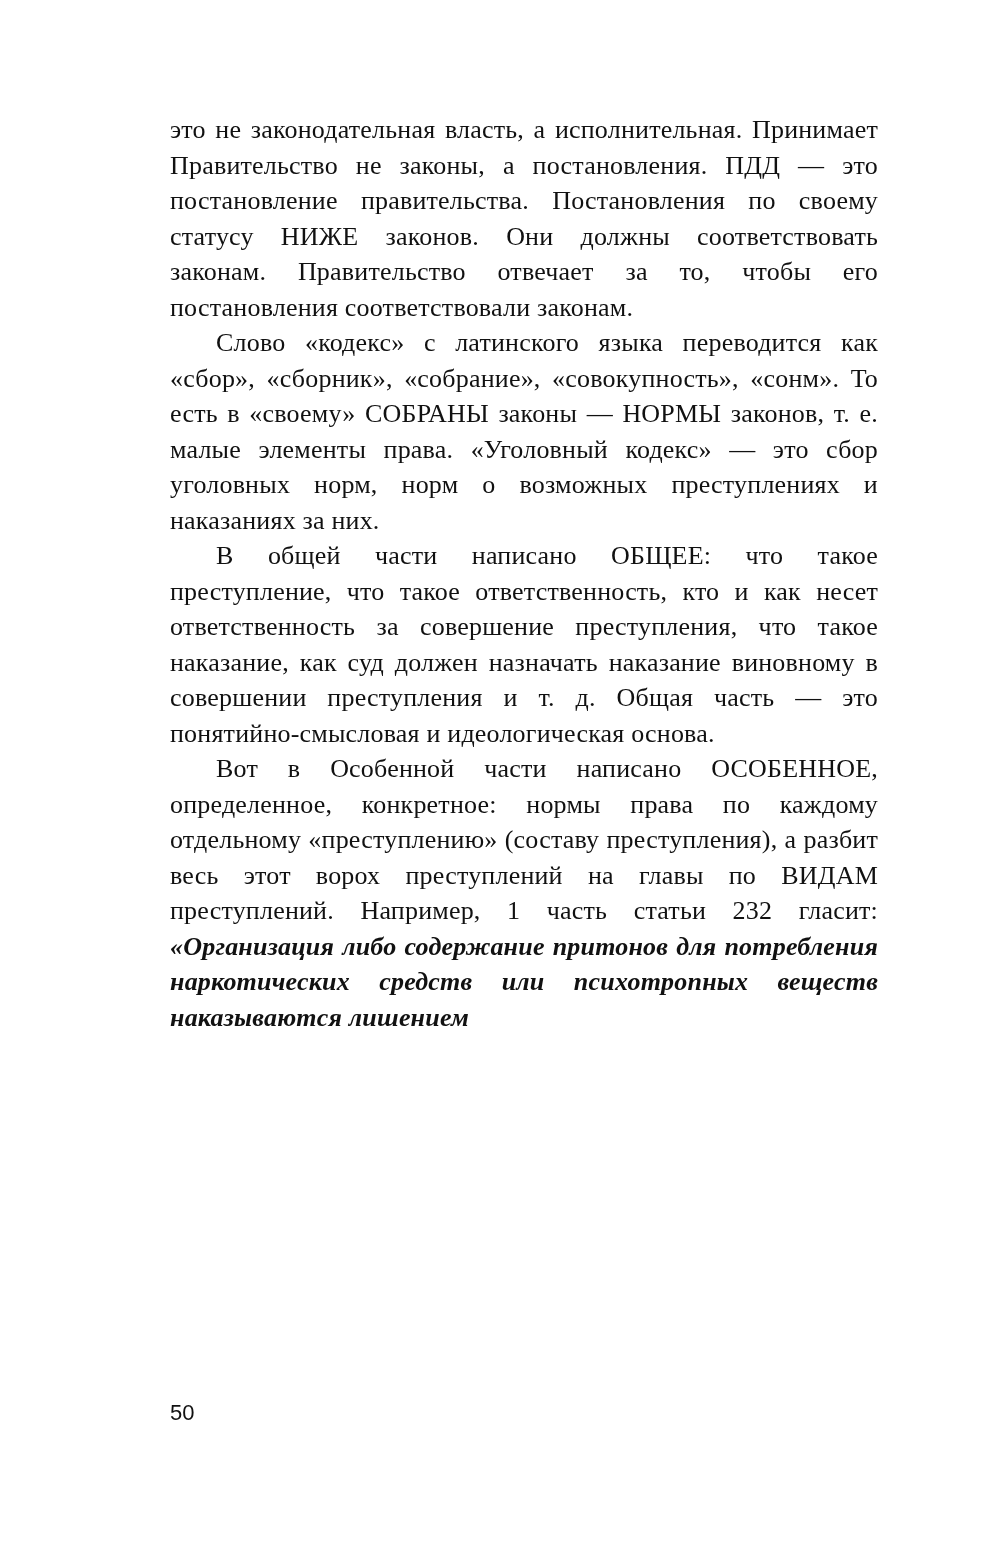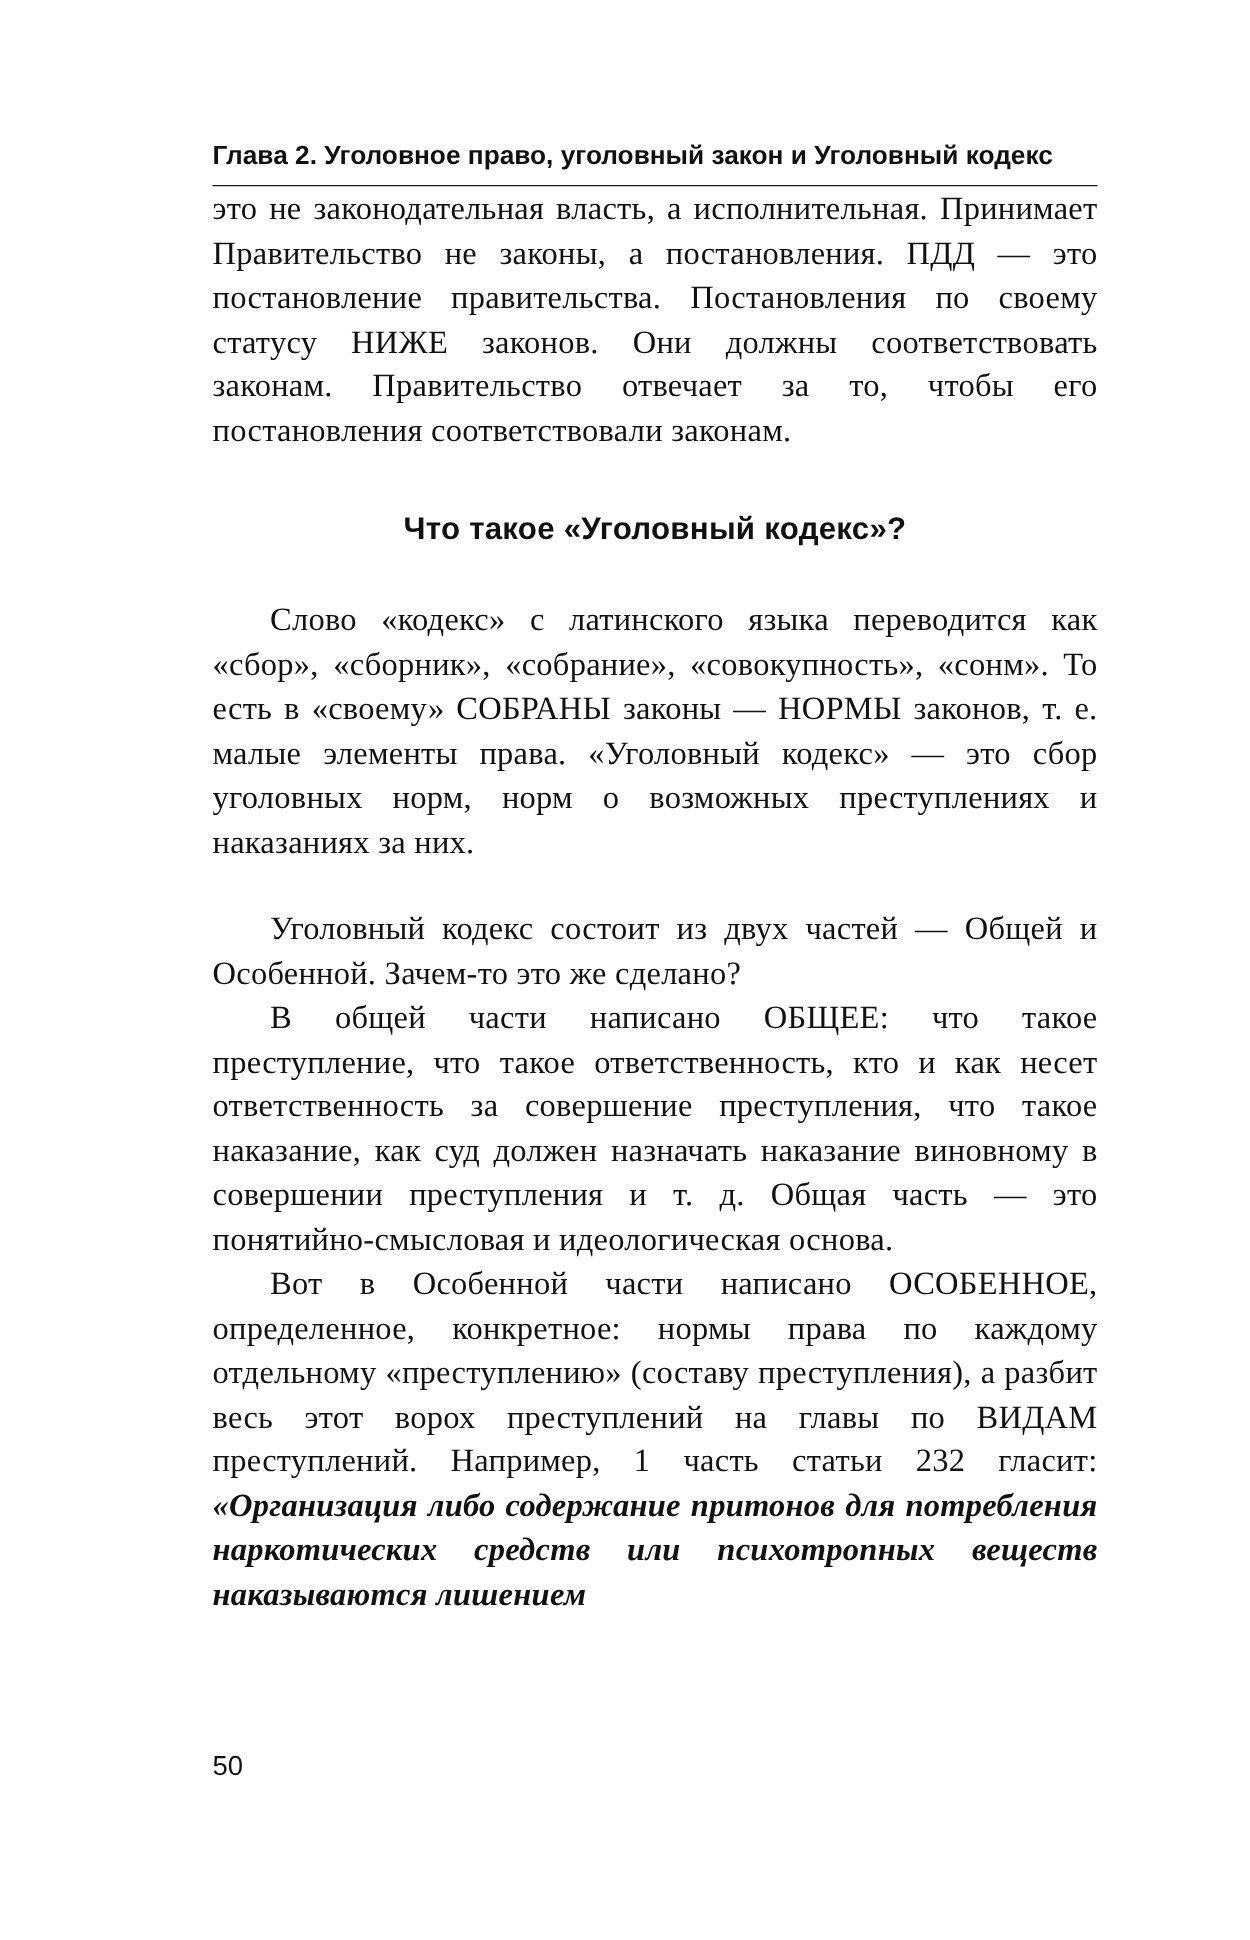--- a/index.html
+++ b/index.html
@@ -64,31 +64,28 @@
     font-family: "Liberation Sans", "DejaVu Sans", sans-serif;
     font-size: 22px;
     color: #111111;
   }
 </style>
 </head>
 <body>
 
 <div class="page">
 
-  <div class="running-header">Глава 2. Уголовное право, уголовный закон и Уголовный кодекс</div>
 
   <div class="body-text">
 
     <p class="no-indent">это не законодательная власть, а исполнительная. Принимает Правительство не законы, а постановления. ПДД — это постановление правительства. Постановления по своему статусу НИЖЕ законов. Они должны соответствовать законам. Правительство отвечает за то, чтобы его постановления соответствовали законам.</p>
 
-    <div class="section-heading">Что такое «Уголовный кодекс»?</div>
 
     <p>Слово «кодекс» с латинского языка переводится как «сбор», «сборник», «собрание», «совокупность», «сонм». То есть в «своему» СОБРАНЫ законы — НОРМЫ законов, т. е. малые элементы права. «Уголовный кодекс» — это сбор уголовных норм, норм о возможных преступлениях и наказаниях за них.</p>
 
-    <p class="para-gap">Уголовный кодекс состоит из двух частей — Общей и Особенной. Зачем-то это же сделано?</p>
 
     <p>В общей части написано ОБЩЕЕ: что такое преступление, что такое ответственность, кто и как несет ответственность за совершение преступления, что такое наказание, как суд должен назначать наказание виновному в совершении преступления и т. д. Общая часть — это понятийно-смысловая и идеологическая основа.</p>
 
     <p><span>Вот в Особенной части написано ОСОБЕННОЕ, определенное, конкретное: нормы права по каждому отдельному «преступлению» (составу преступления), а разбит весь этот ворох преступлений на главы по ВИДАМ преступлений. Например, 1 часть статьи 232 гласит: </span><span class="italic-quote">«Организация либо содержание притонов для потребления наркотических средств или психотропных веществ наказываются лишением</span></p>
 
   </div>
 
   <div class="page-number">50</div>
 
 </div>

